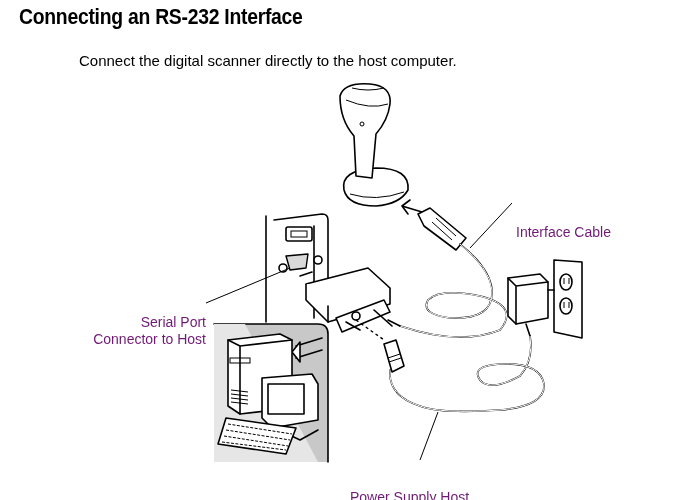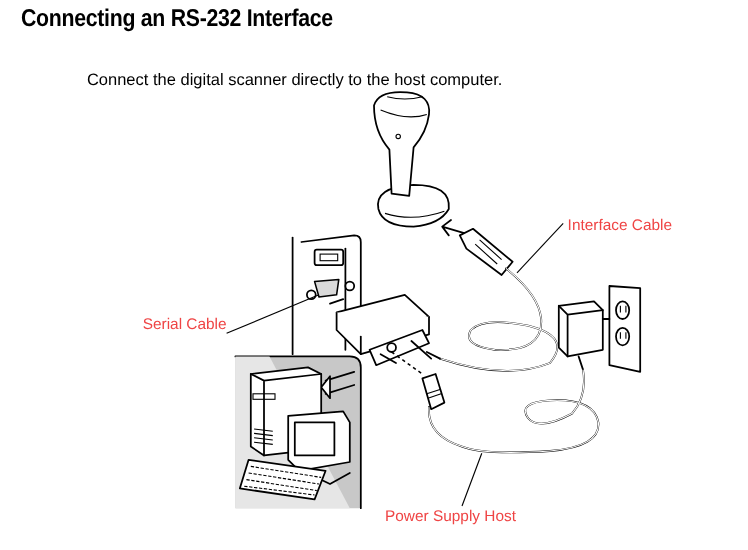--- a/index.html
+++ b/index.html
@@ -8,26 +8,25 @@
     position: absolute; left: 19px; top: 4px;
     font-family: "Liberation Sans", sans-serif;
     font-weight: bold; font-size: 22px; color: #000;
     letter-spacing: -0.3px; transform: scaleX(0.88); transform-origin: left top;
     white-space: nowrap;
   }
   .intro {
     position: absolute; left: 79px; top: 52px;
     font-family: "Liberation Sans", sans-serif; font-size: 15px; color: #000;
     white-space: nowrap;
-    margin-top: 12px;
   }
   .callout {
     position: absolute;
-    font-family: "Liberation Sans", sans-serif; font-size: 14px; color: #ef4444;
-    white-space: nowrap; line-height: 17px;
+    font-family: "Liberation Sans", sans-serif; font-size: 14px; color: #701a75;
+    white-space: nowrap; line-height: 17px; margin-top: 28px;
   }
   #lbl-interface { left: 516px; top: 196px; }
   #lbl-serial { left: 84px; top: 286px; text-align: right; width: 122px; }
   #lbl-power { left: 350px; top: 461px; }
   svg.fig { position: absolute; left: 0; top: 0; }
   .ln { fill: none; stroke: #000; stroke-width: 1.6; stroke-linejoin: round; stroke-linecap: round; }
   .thin { fill: none; stroke: #000; stroke-width: 1; }
   .wf { fill: #fff; stroke: #000; stroke-width: 1.6; stroke-linejoin: round; }
   .gf { fill: #d9d9d9; stroke: #000; stroke-width: 1.4; stroke-linejoin: round; }
 </style>
@@ -130,15 +129,16 @@
     <path d="M384 344 L396 340 L404 366 L392 372 Z" class="wf"></path>
     <path d="M388 358 L400 354 M389 362 L401 358" class="thin"></path>
   </g>
 
   <path d="M206 303 L290 268" class="thin"></path>
   <path d="M420 460 L438 412" class="thin"></path>
 </svg>
 
 <div class="callout" id="lbl-interface">Interface Cable</div>
 <div class="callout" id="lbl-serial">
-  <div>Serial Cable</div>
+  <div>Serial Port</div>
+  <div>Connector to Host</div>
 </div>
 <div class="callout" id="lbl-power">Power Supply Host</div>
 
 </body></html>

